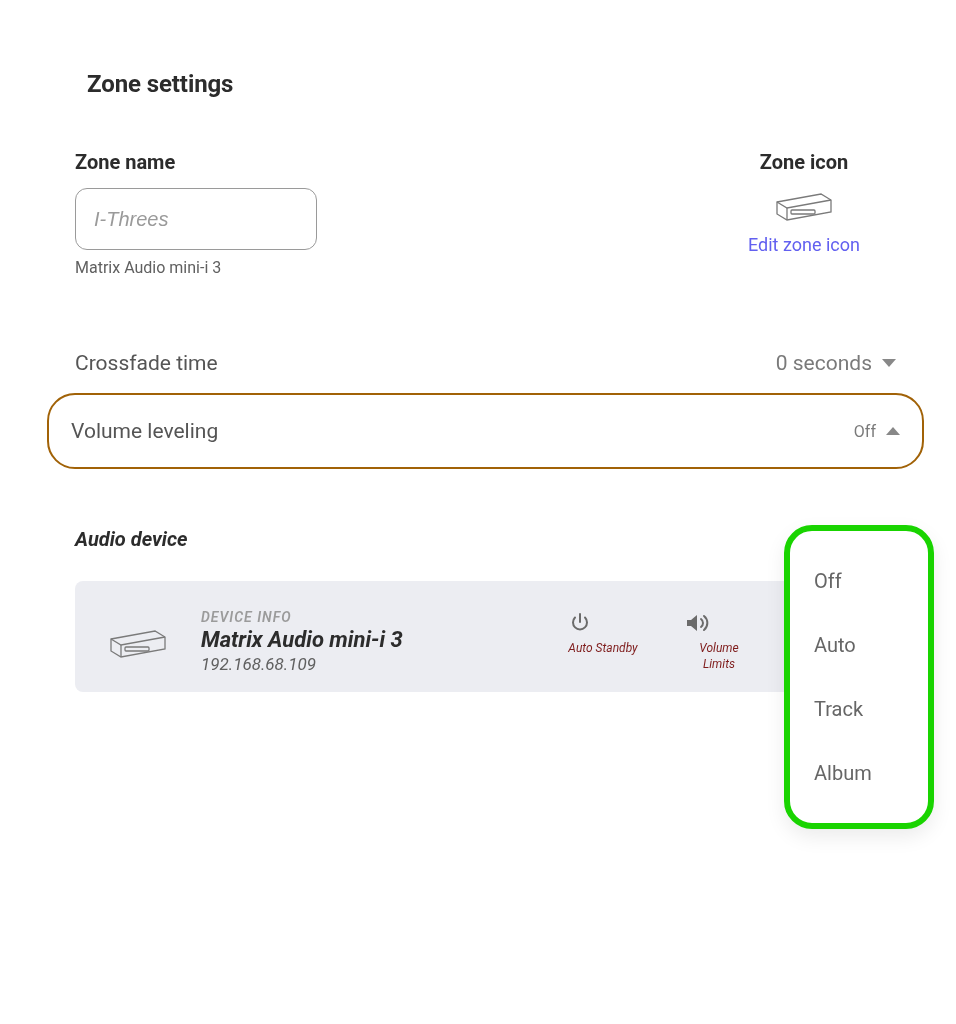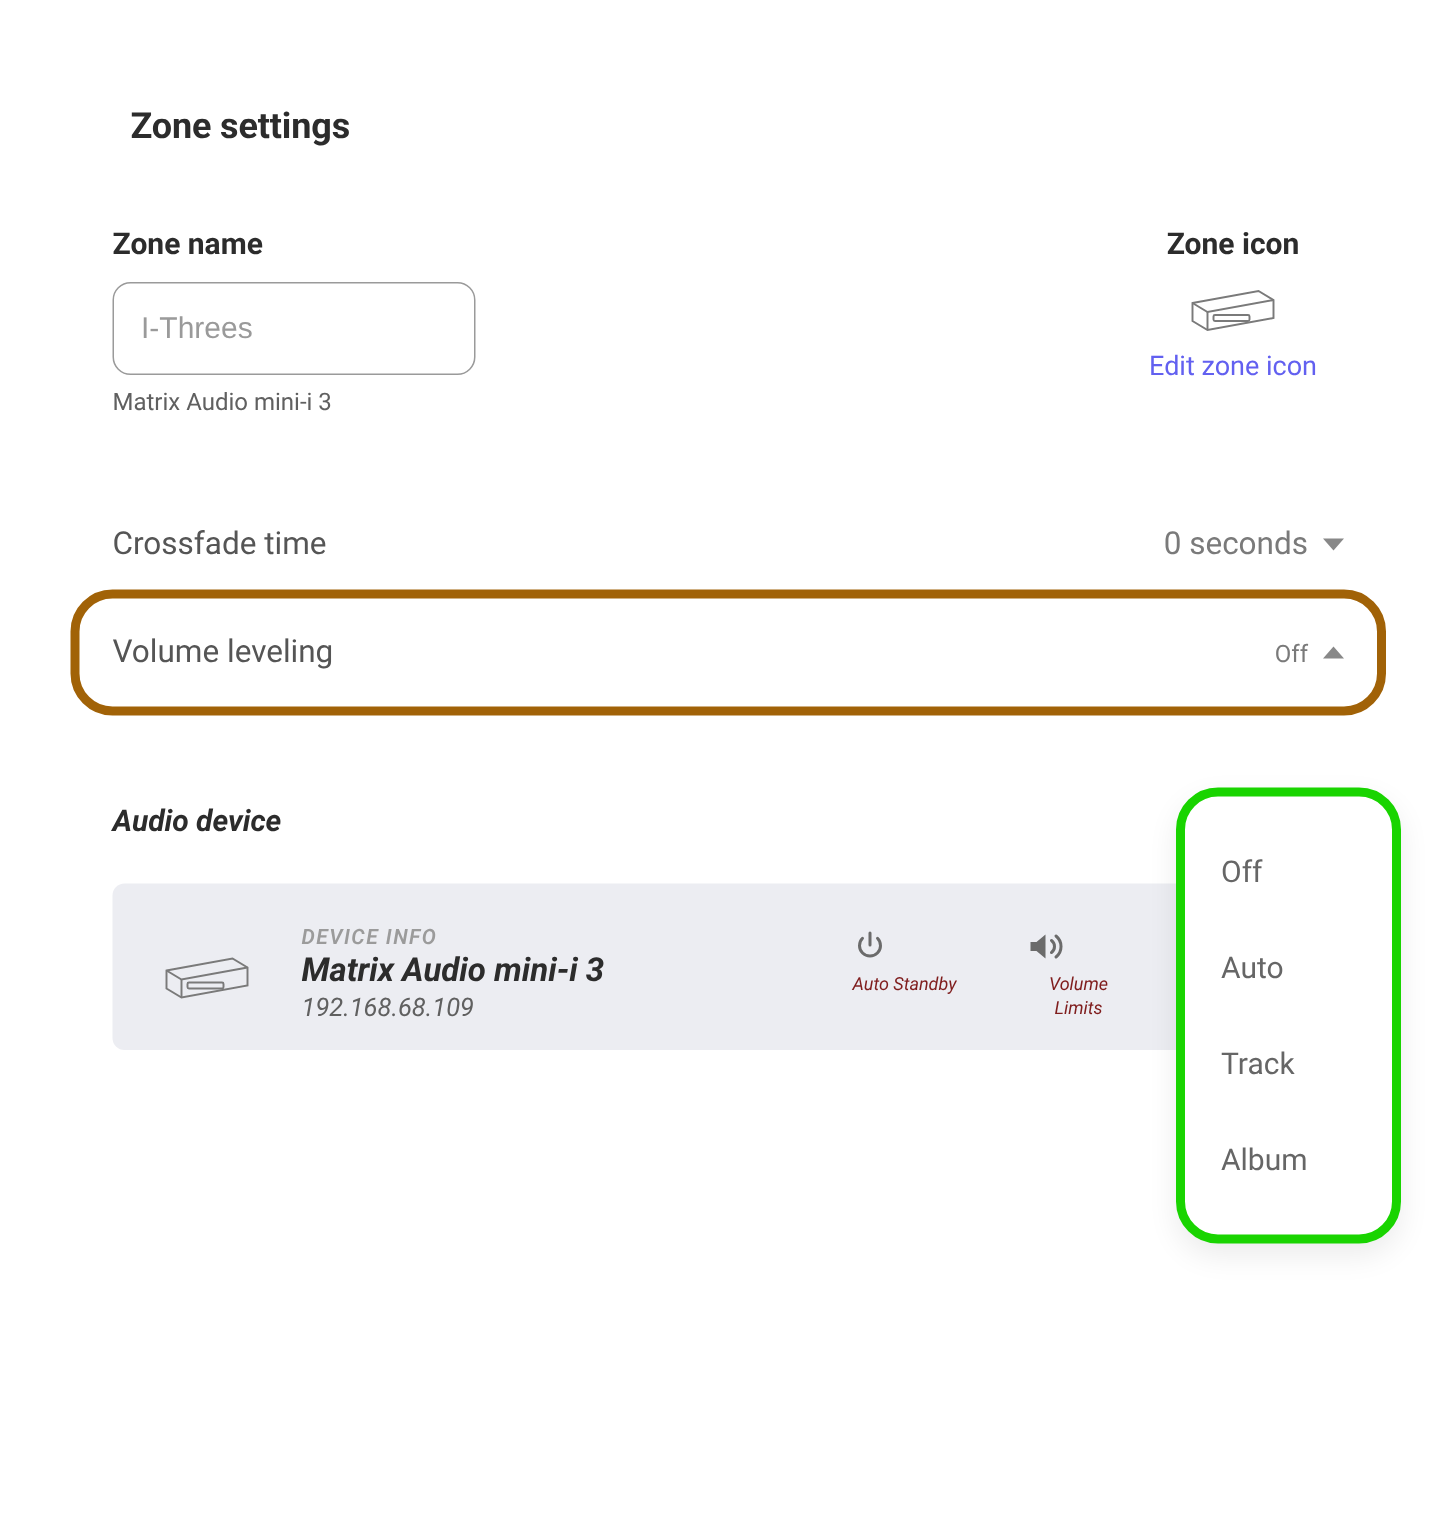--- a/index.html
+++ b/index.html
@@ -21,38 +21,39 @@
     margin-left: 12px;
   }
   .top-row {
     display: flex;
     justify-content: space-between;
     align-items: flex-start;
     margin-bottom: 56px;
     gap: 28px;
   }
   .zone-name-block { flex: 0 0 auto; }
-  .zone-icon-block { flex: 0 0 auto; text-align: center; margin-right: 18px;}
+  .zone-icon-block { flex: 0 0 auto; text-align: center; margin-right: 36px;}
   .field-label {
     font-size: 20px;
     font-weight: 700;
     color: #2c2c2c;
     margin-bottom: 14px;
     display: block;
   }
   .text-input {
     width: 242px;
     height: 62px;
     border: 1px solid #9a9a9a;
     border-radius: 12px;
     font-size: 20px;
     color: #9a9a9a;
     padding: 0 18px;
     outline: none;
     background: #fff;
+    font-style: italic;
   }
   .helper {
     font-size: 16px;
     color: #606060;
     margin-top: 8px;
   }
   .device-iconwrap {
     margin: 6px auto 12px auto;
     display: flex;
     justify-content: center;
@@ -90,21 +91,21 @@
     border-left: 7px solid transparent;
     border-right: 7px solid transparent;
     border-top: 8px solid #888;
   }
   .caret-up {
     border-left: 7px solid transparent;
     border-right: 7px solid transparent;
     border-bottom: 8px solid #888;
   }
   .hl-row {
-    border: 6px solid #a16207;
+    border: 2px solid #a16207;
     border-radius: 28px;
     padding: 24px 22px 24px 22px;
     margin: 0 -28px 0 -28px;
     position: relative;
   }
   .audio-section { margin-top: 58px; font-style: italic; }
   .device-card {
     background: #ecedf2;
     border-radius: 8px;
     padding: 28px 26px 18px 30px;

